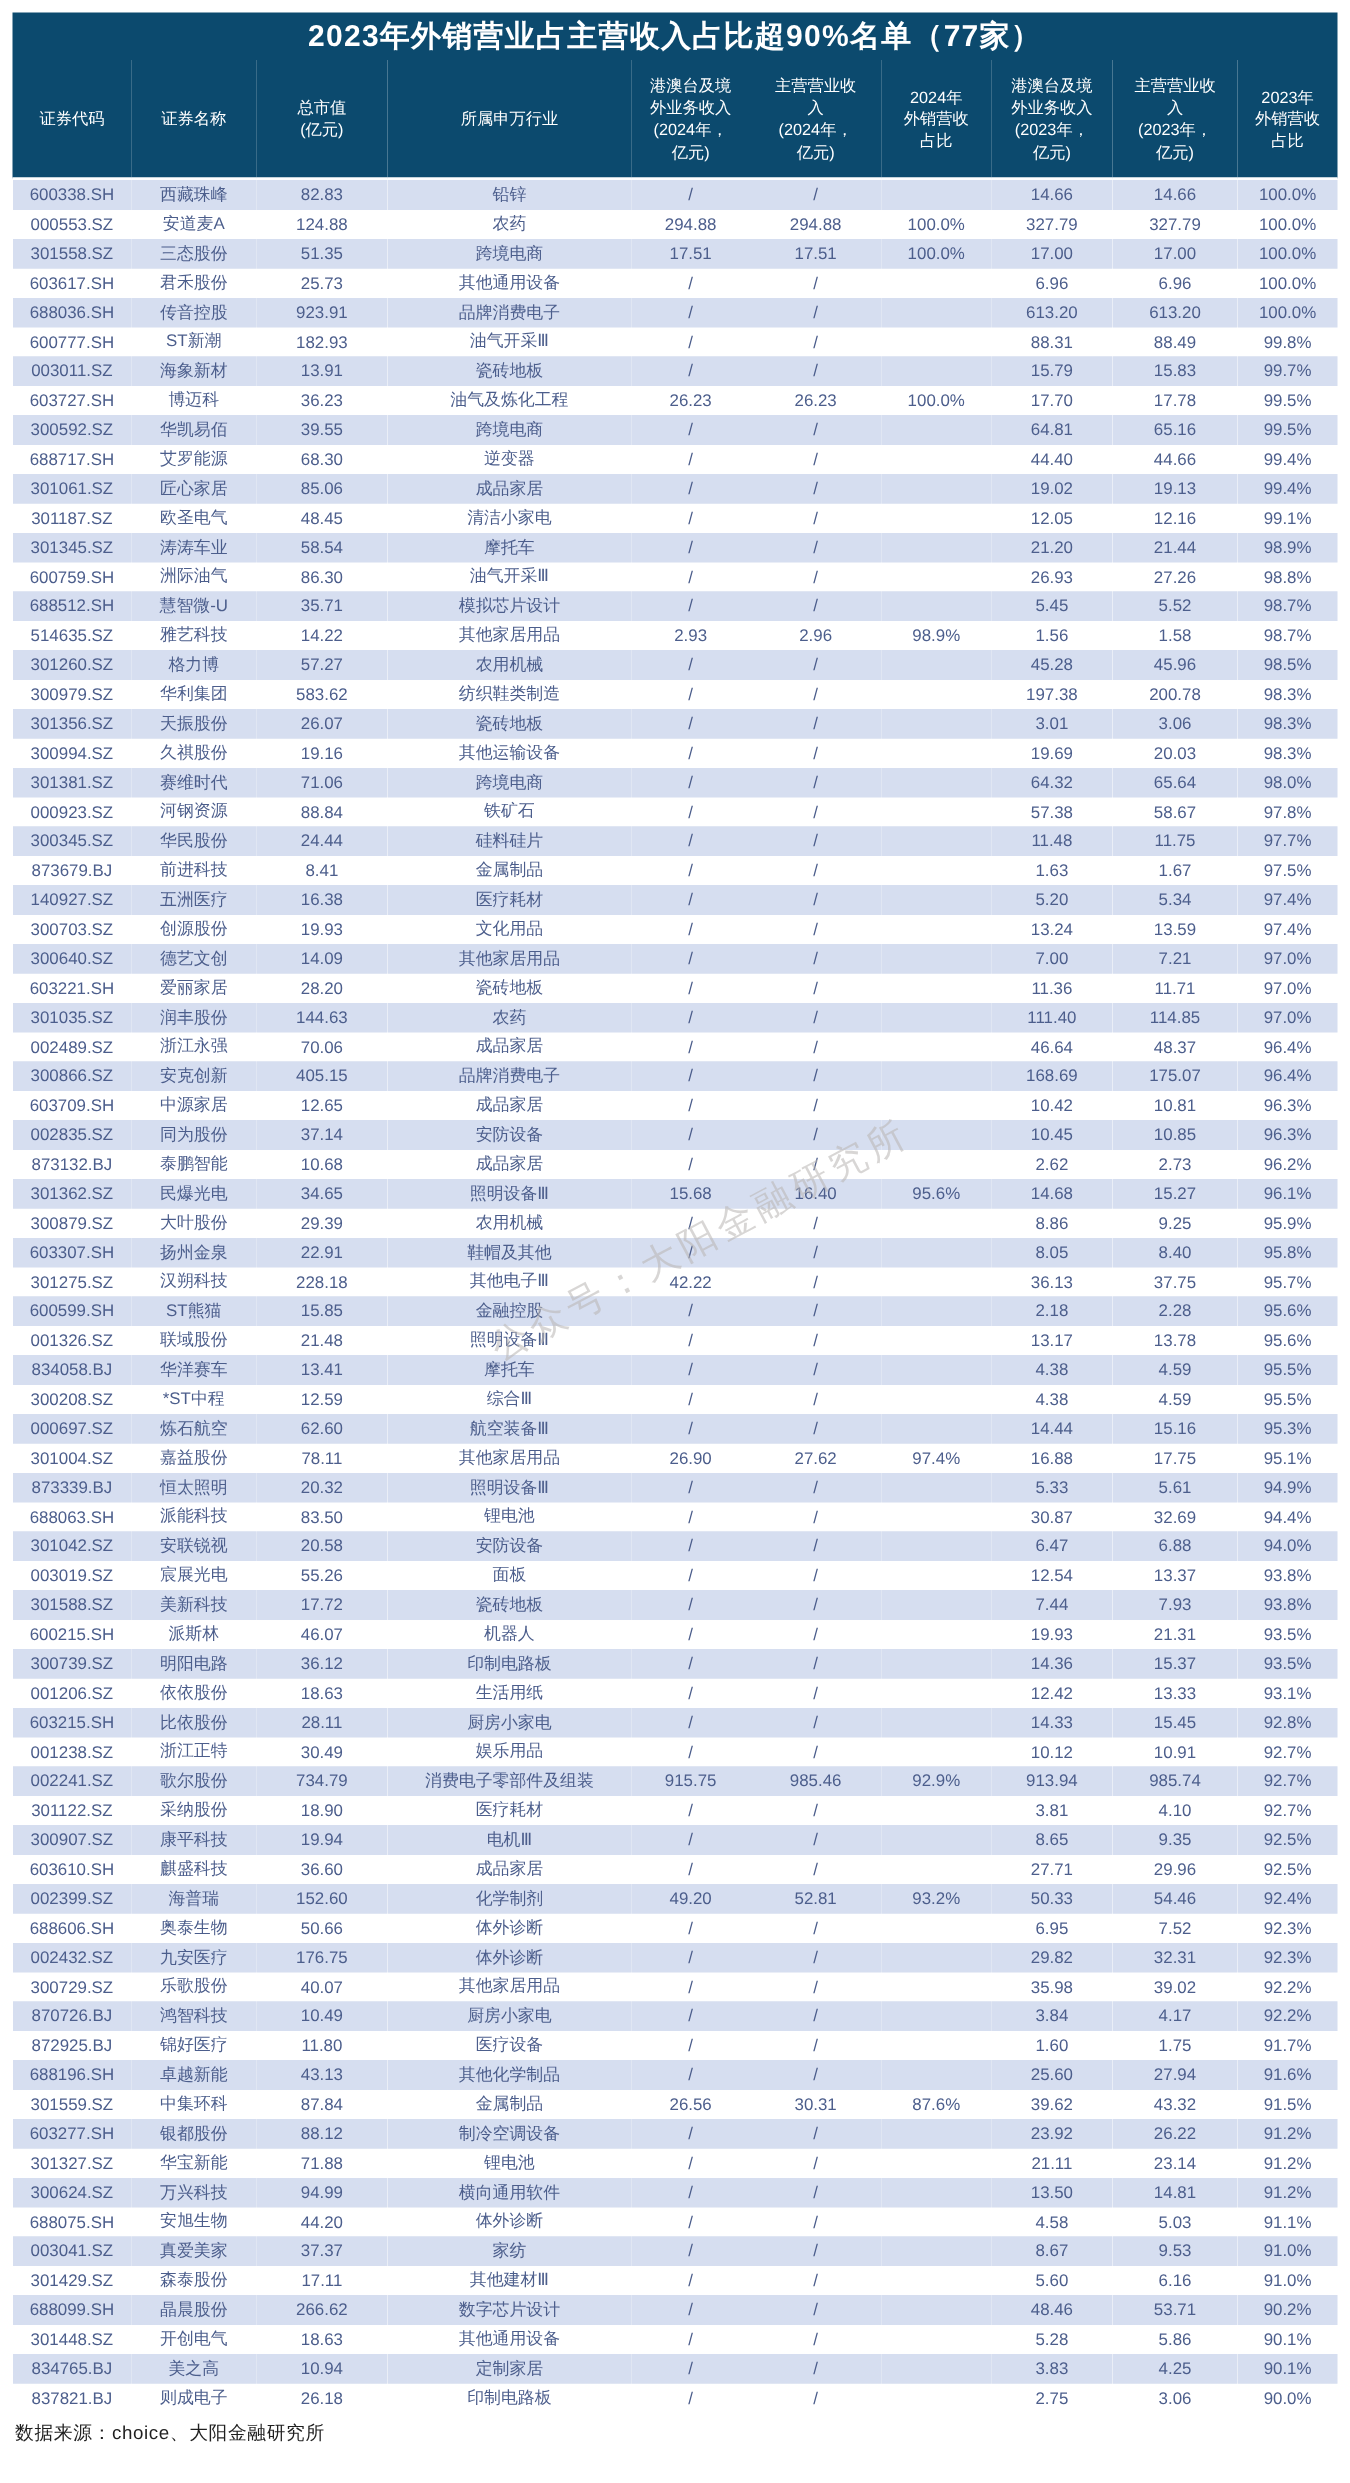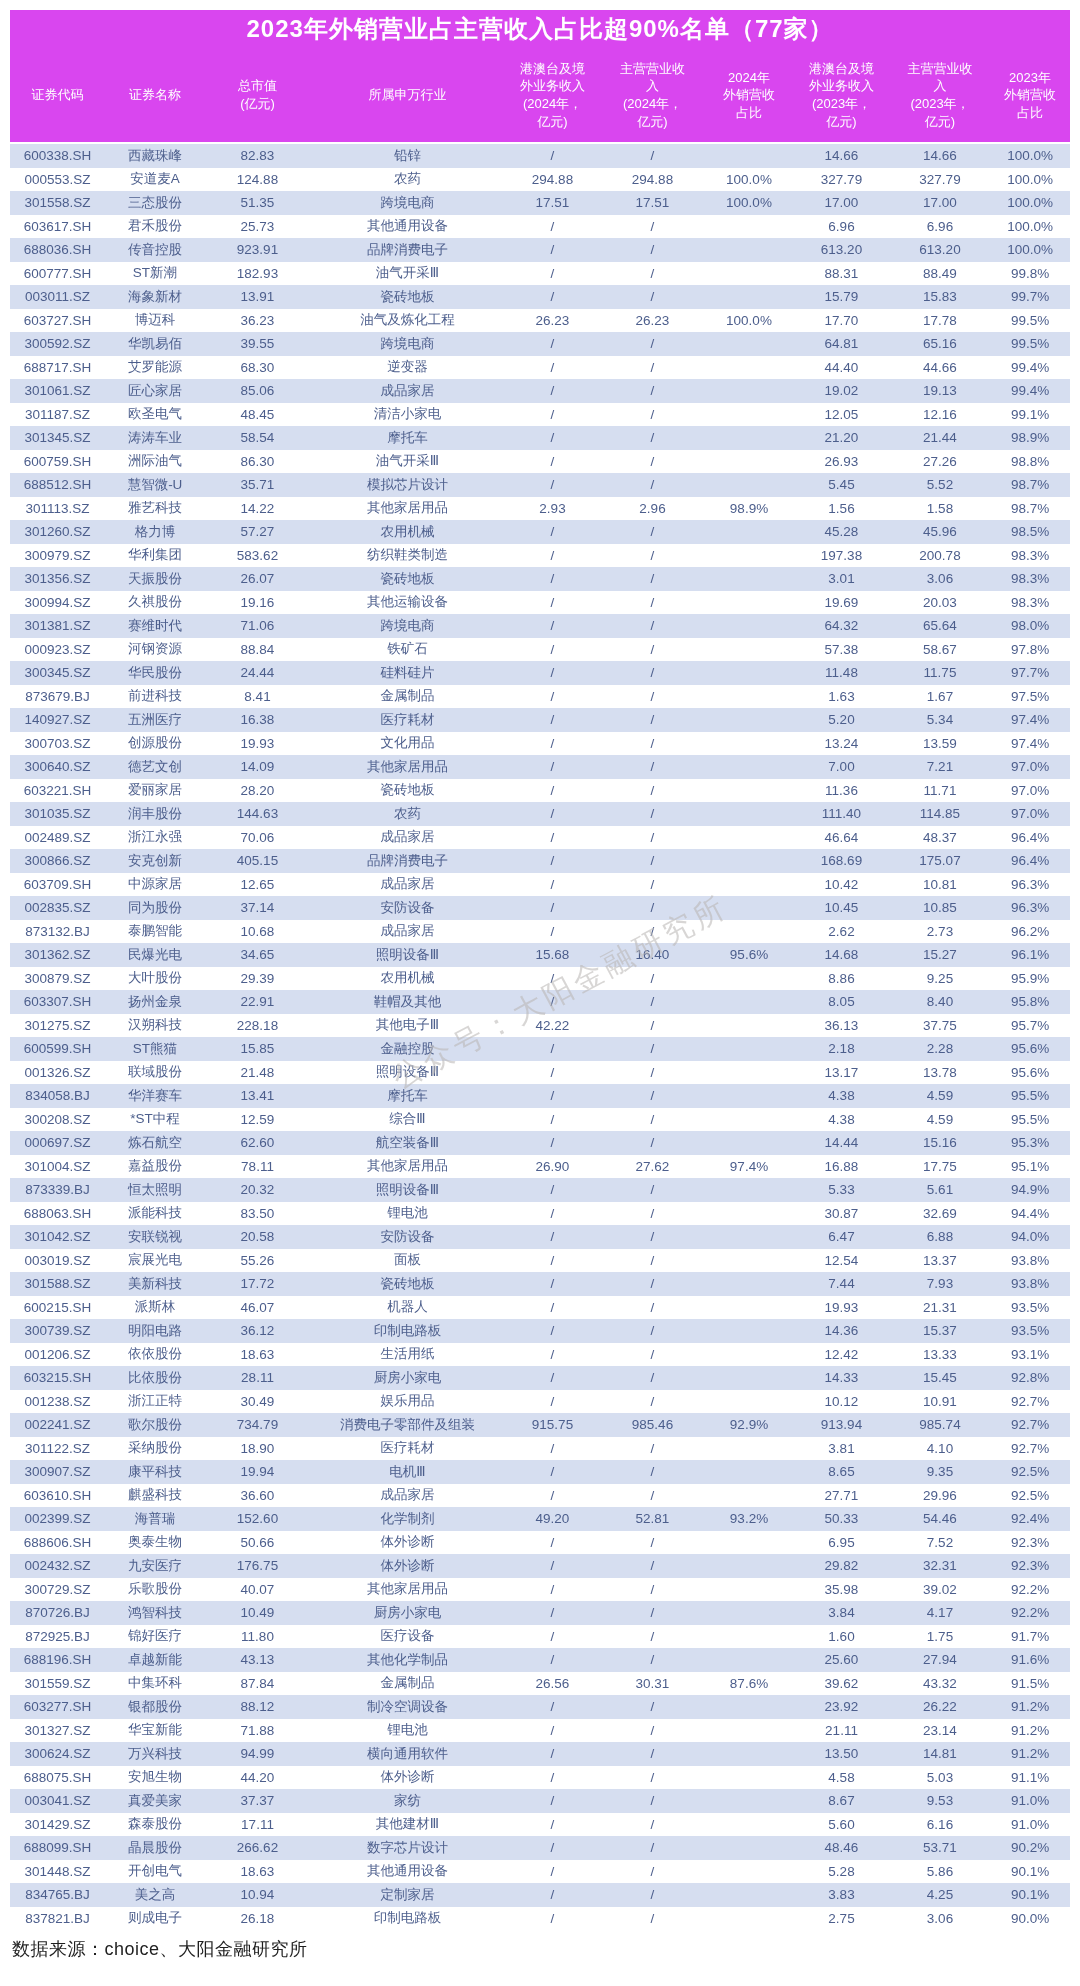--- a/index.html
+++ b/index.html
@@ -15,21 +15,21 @@
     position: relative;
     width: 1060px;
     margin: 10px auto 0 auto;
   }
   table.data-table {
     border-collapse: collapse;
     table-layout: fixed;
     width: 1060px;
   }
   thead th {
-    background: #d946ef;
+    background: #0c4a6e;
     color: #ffffff;
     font-weight: normal;
     padding: 0;
   }
   th.title-cell {
     font-size: 24px;
     font-weight: bold;
     height: 38px;
     text-align: center;
     letter-spacing: 1px;
@@ -55,21 +55,21 @@
   }
   tbody tr:nth-child(odd) {
     background: #D6DEF0;
   }
   tbody tr:nth-child(even) {
     background: #ffffff;
   }
   .footer-note {
     margin-top: 7px;
     padding-left: 2px;
-    font-size: 18px;
+    font-size: 15px;
     color: #1f1f1f;
     letter-spacing: 0.5px;
   }
   .watermark {
     position: absolute;
     left: 350px;
     top: 962px;
     width: 400px;
     text-align: center;
     font-size: 30px;
@@ -307,21 +307,21 @@
           <td>35.71</td>
           <td>模拟芯片设计</td>
           <td>/</td>
           <td>/</td>
           <td></td>
           <td>5.45</td>
           <td>5.52</td>
           <td>98.7%</td>
         </tr>
         <tr>
-          <td>301113.SZ</td>
+          <td>514635.SZ</td>
           <td>雅艺科技</td>
           <td>14.22</td>
           <td>其他家居用品</td>
           <td>2.93</td>
           <td>2.96</td>
           <td>98.9%</td>
           <td>1.56</td>
           <td>1.58</td>
           <td>98.7%</td>
         </tr>

